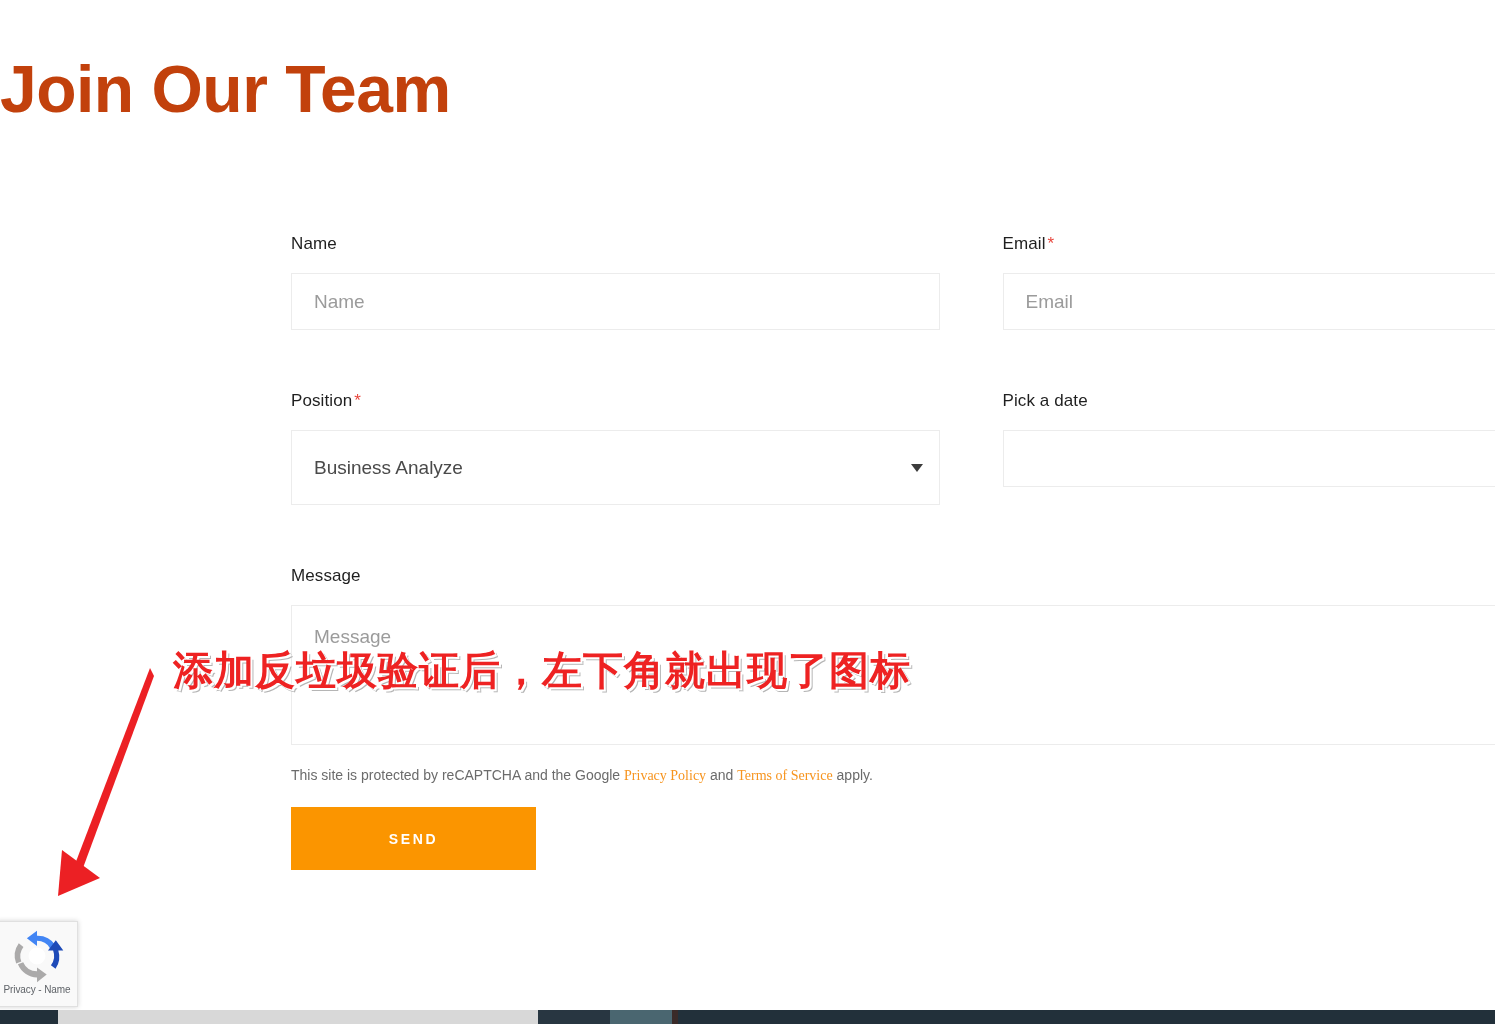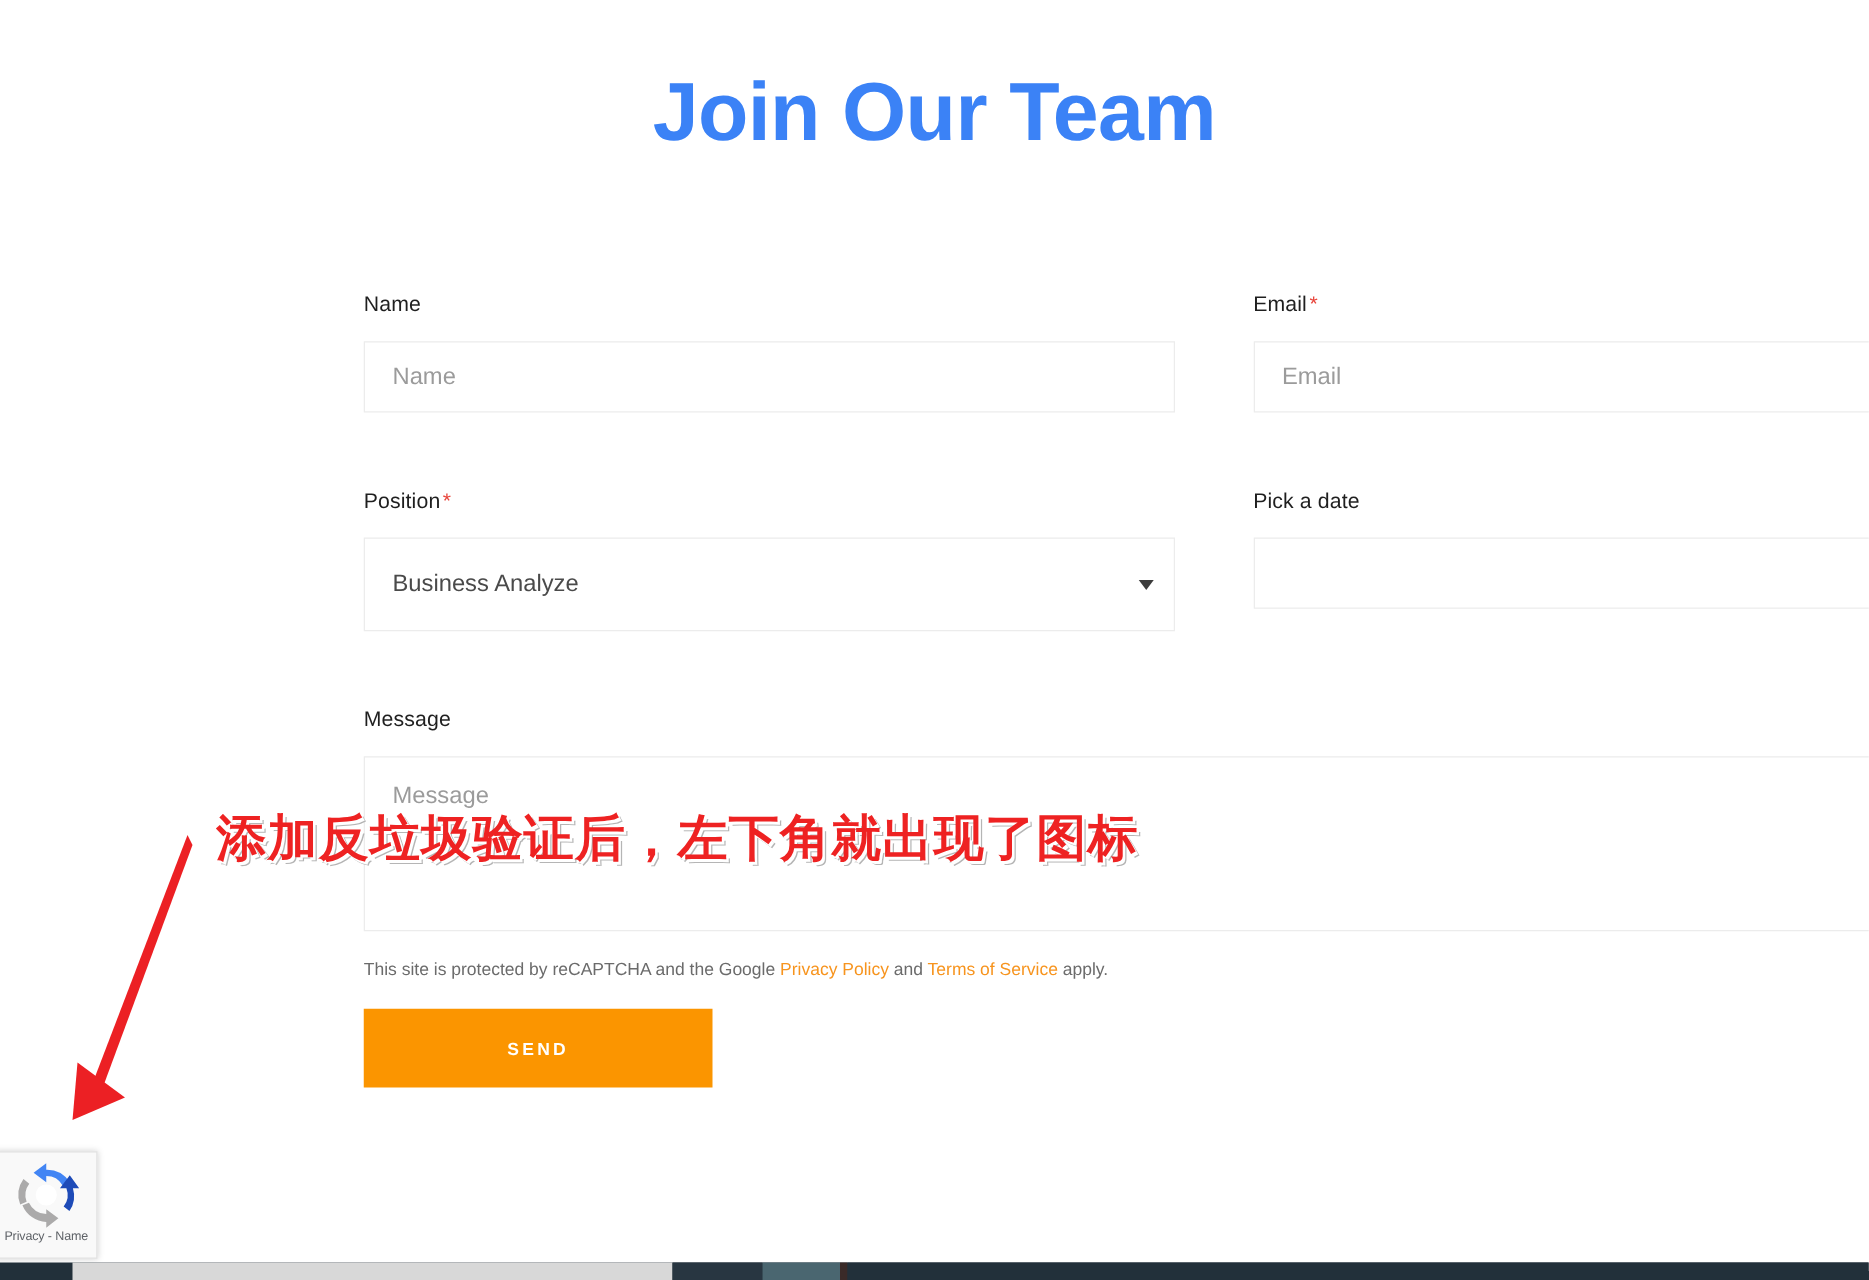--- a/index.html
+++ b/index.html
@@ -26,22 +26,21 @@
     text-align: center;
     color: #f7941e;
     font-size: 14px;
     font-weight: 700;
     letter-spacing: 2.6px;
   }
   .page-title {
     position: absolute;
     left: 0; right: 0;
     top: 52px;
-    text-align: center;
-    color: #3b82f6;
+    color: #c2410c;
     font-size: 66px;
     font-weight: 700;
     letter-spacing: -0.5px;
     line-height: 1.15;
   }
 
   
   .form {
     position: absolute;
     left: 291px;
@@ -118,25 +117,25 @@
 
   .gap-lg { height: 33px; }
 
   
   .legal {
     margin-top: 20px;
     font-size: 14px;
     color: #6b6b6b;
     line-height: 1.5;
   }
-  .legal a { color: #f7941e; text-decoration: none; }
+  .legal a { color: #f7941e; text-decoration: none; font-family: Liberation Serif, serif; }
 
   .send-btn {
     margin-top: 21px;
-    width: 279px;
+    width: 245px;
     height: 63px;
     background: #fb9500;
     color: #ffffff;
     border: none;
     font-family: "Liberation Sans", sans-serif;
     font-size: 14px;
     font-weight: 700;
     letter-spacing: 2.6px;
     cursor: pointer;
     border-radius: 0;

